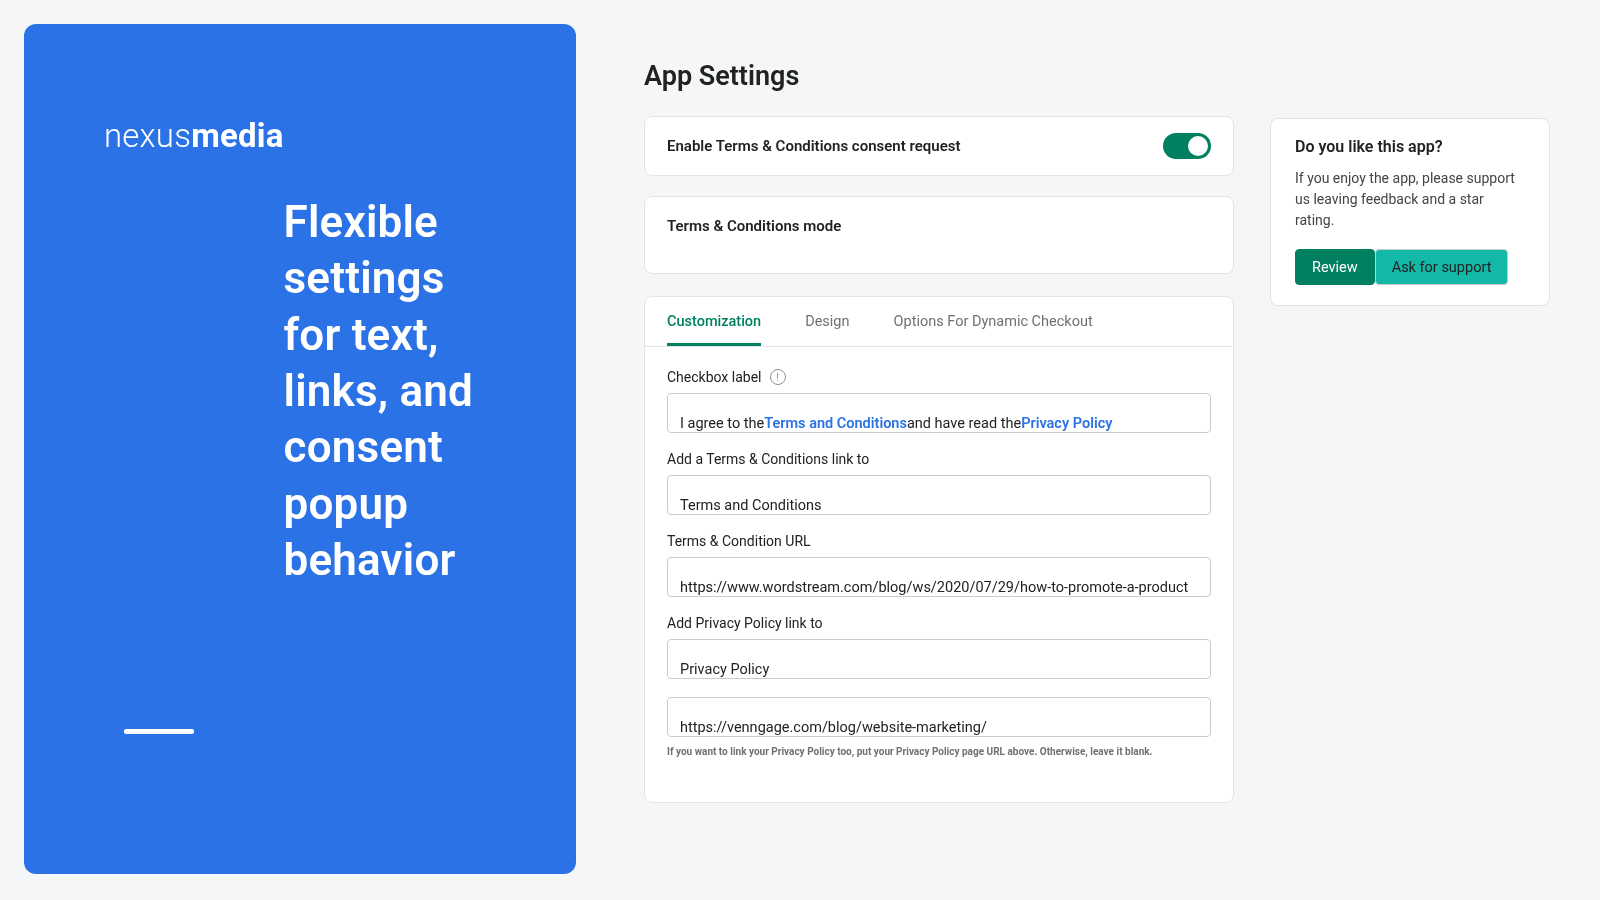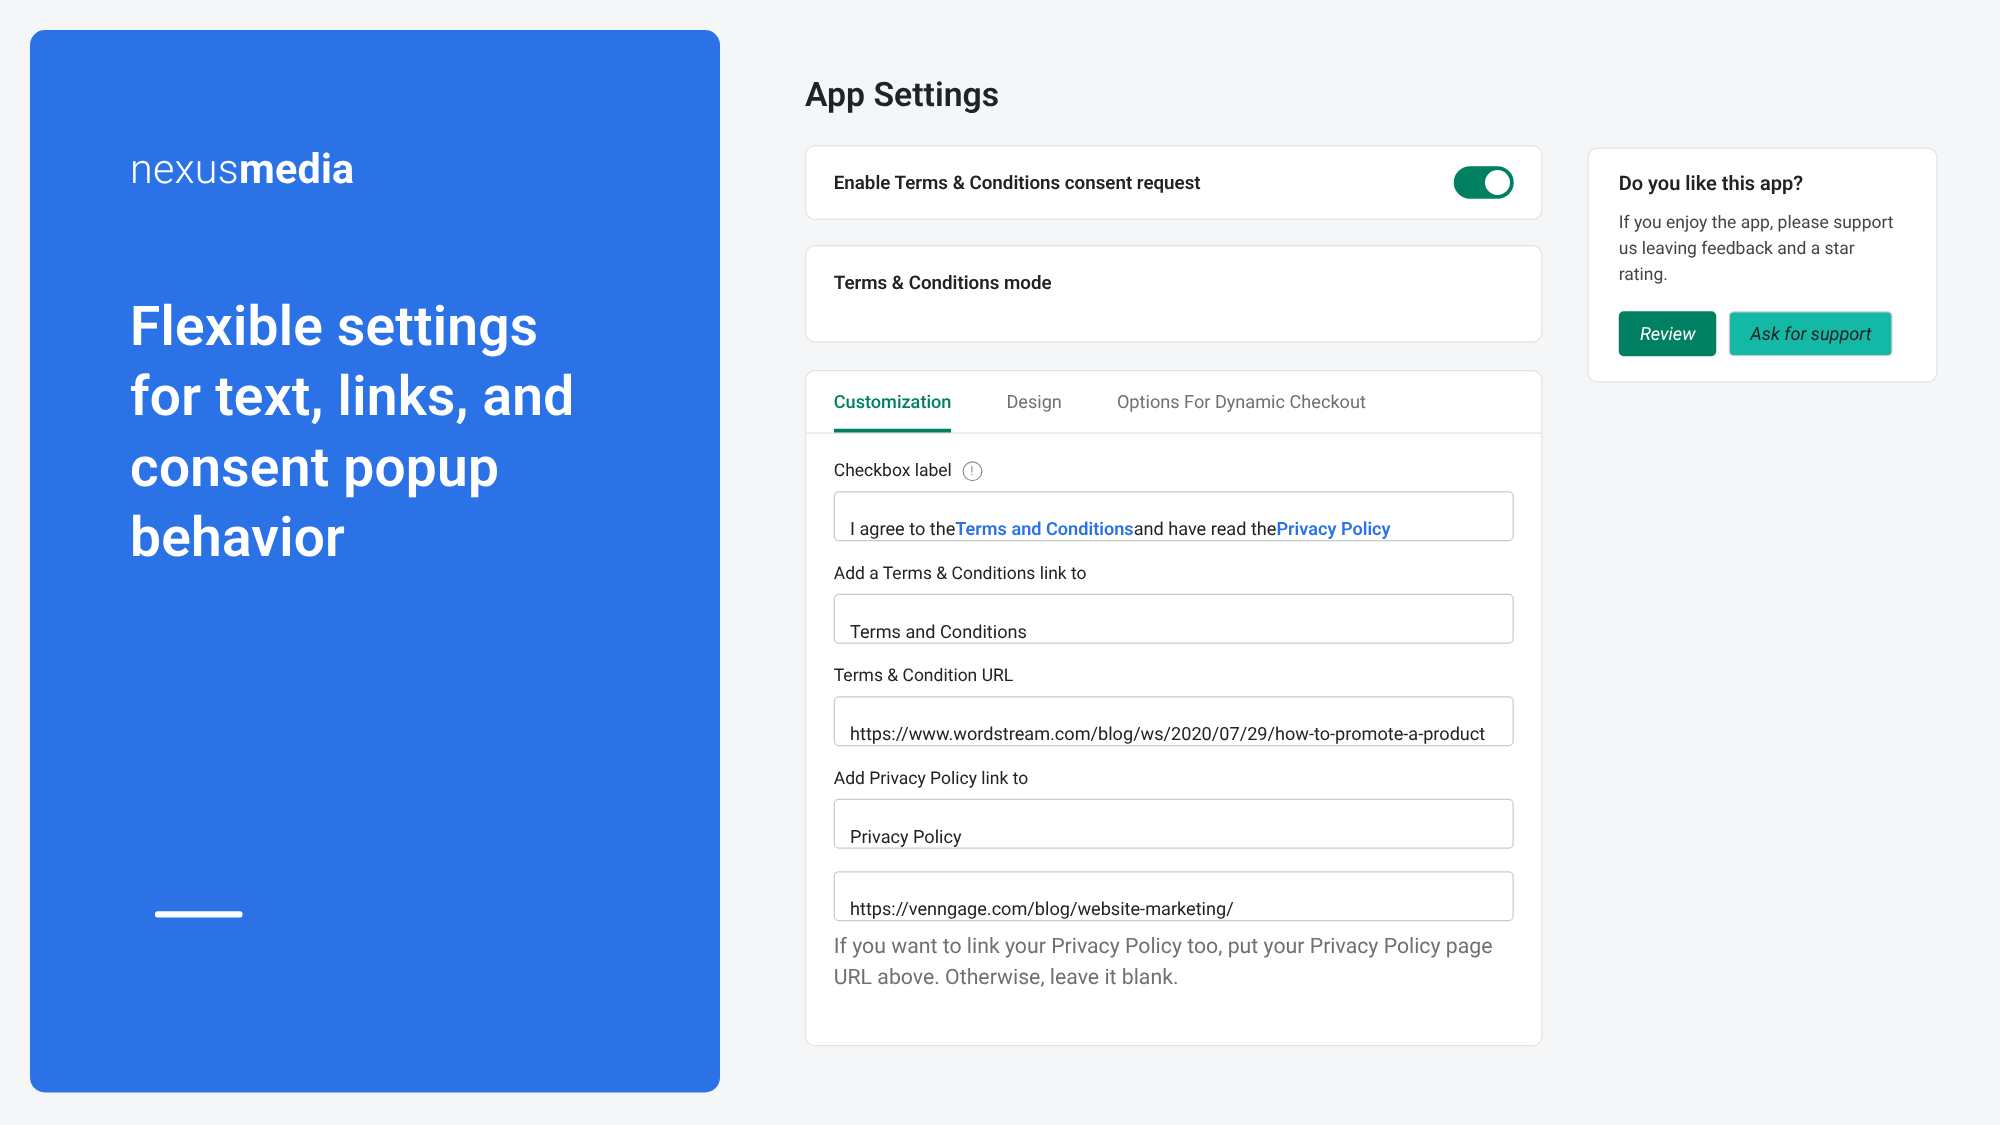--- a/index.html
+++ b/index.html
@@ -19,21 +19,21 @@
   }
   .promo-card {
     width: 552px;
     height: 850px;
     background: #2a72e5;
     border-radius: 12px;
     padding: 92px 80px 60px 80px;
     color: #fff;
     position: relative;
     display: flex;
-    flex-direction: column;
+    flex-direction: row;
   }
   .brand { font-size: 33px; font-weight: 300; letter-spacing: .2px; }
   .brand b { font-weight: 700; }
   .promo-headline {
     margin-top: 78px;
     font-size: 44px;
     font-weight: 600;
     line-height: 1.28;
     letter-spacing: .2px;
   }
@@ -90,27 +90,27 @@
   .field{ margin-bottom:18px; }
   .field-label{ font-size:14px; color:#202223; margin-bottom:8px; display:flex; align-items:center; gap:8px;}
   .info-dot{ width:16px; height:16px; border:1.4px solid #8c9196; border-radius:50%; display:inline-flex; align-items:center; justify-content:center; font-size:10px; color:#8c9196;}
   .text-input, .select{
     width:100%; height:40px; border:1px solid #c9cccf; border-radius:4px;
     padding:0 12px; font-size:14.5px; color:#202223; background:#fff;
     display:flex; align-items:flex-end;
   }
   .editable{ cursor:text; }
   .text-input .seg-link{ color:#2a72e5; font-weight:600; }
-  .helper{ font-size:17px; color:#6d7175; margin-top:8px; line-height:1.45;}
+  .helper{ font-size:10px; color:#6d7175; margin-top:8px; line-height:1.45;font-weight:bold;}
 
   .side-col{ flex:0 0 280px; margin-left:36px; padding-top:94px;}
   .side-card{ padding:18px 24px 20px; }
   .side-title{ font-size:16px; font-weight:600; margin-bottom:12px;}
   .side-text{ font-size:14px; color:#444; line-height:1.5; margin-bottom:18px;}
-  .btn-row{ display:flex; gap:10px;font-style:italic;}
+  .btn-row{ display:flex; }
   .btn{ height:36px; padding:0 16px; border-radius:4px; font-size:14.5px; cursor:pointer; display:inline-flex; align-items:center;}
   .btn.primary{ background:#008060; color:#fff; border:1px solid #008060;}
   .btn.secondary{ background:#14b8a6; color:#202223; border:1px solid #c9cccf;}
 </style>
 </head>
 <body>
 
 <div class="stage">
   <div class="promo-card">
     <div class="brand">

